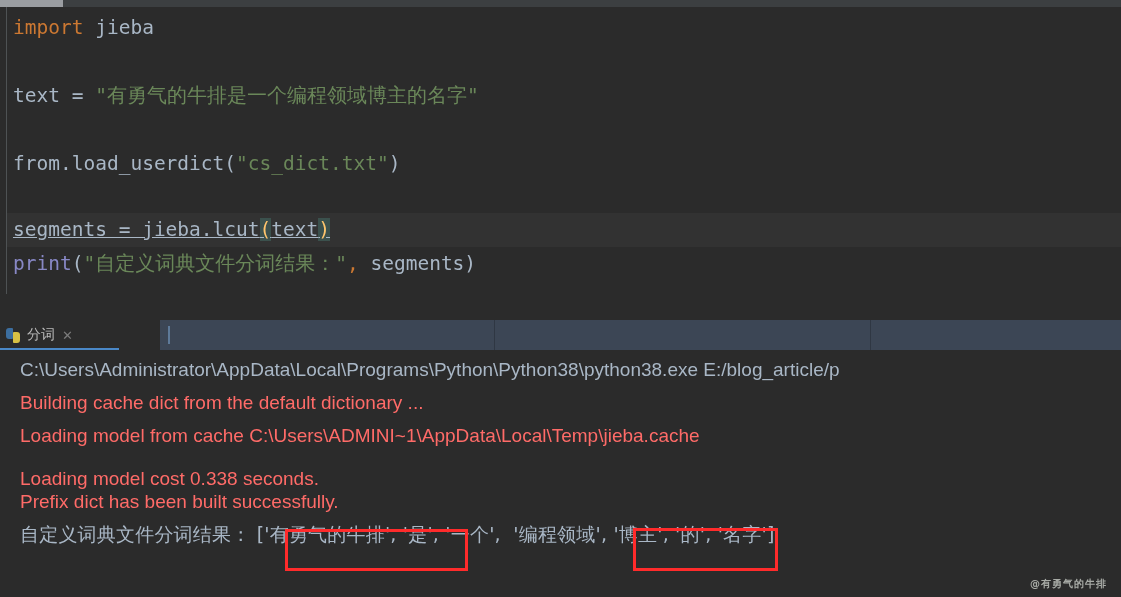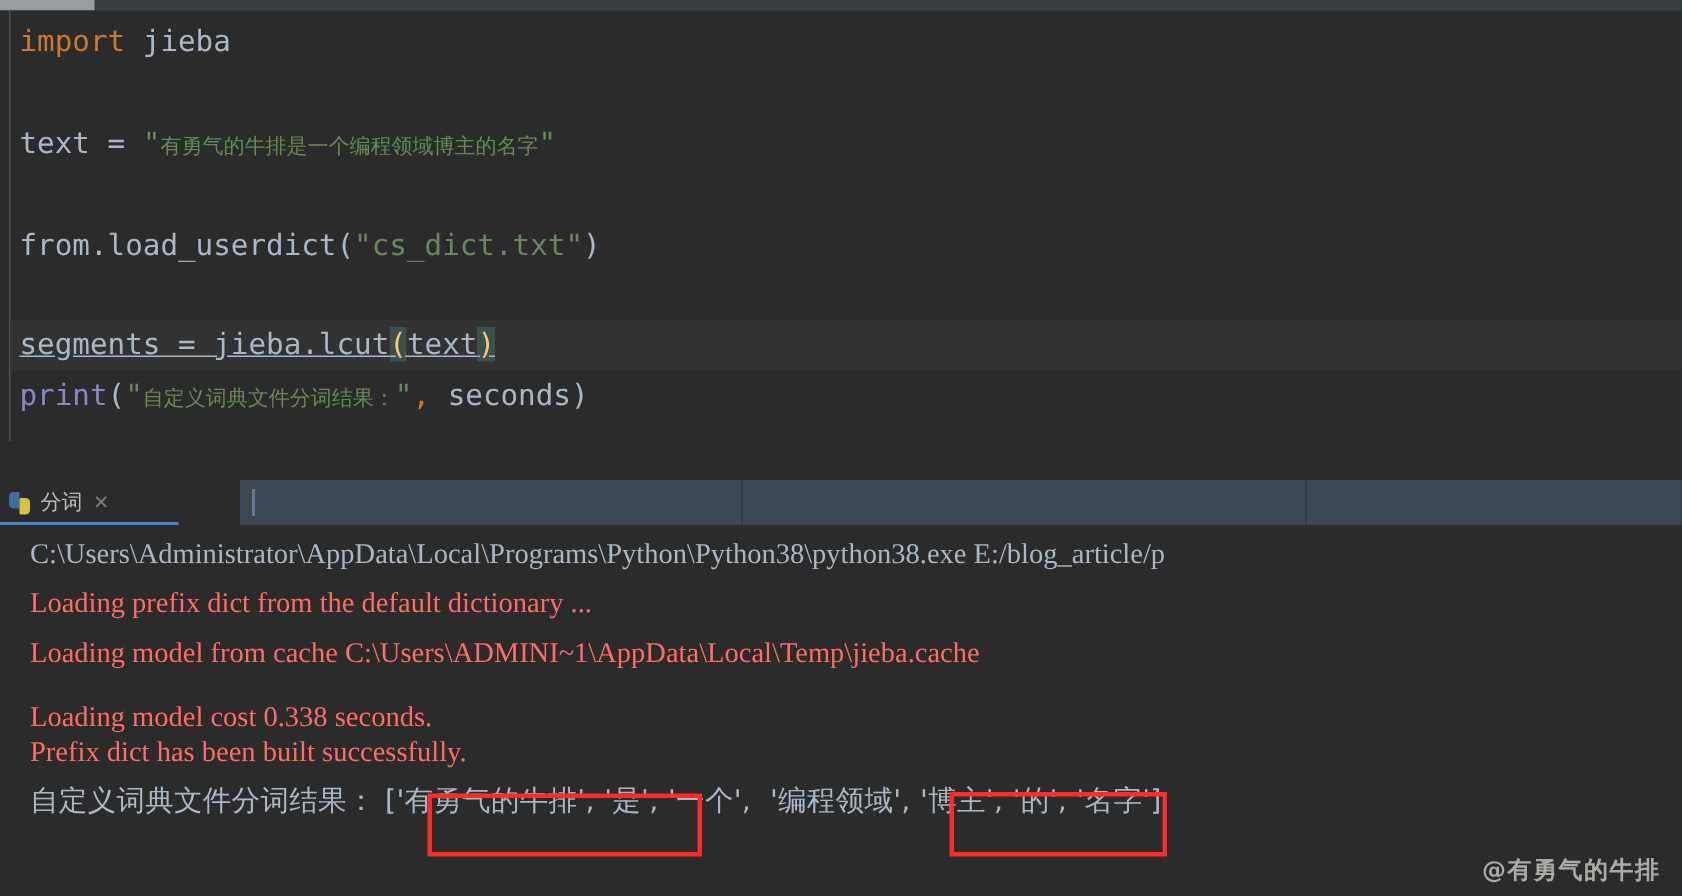--- a/index.html
+++ b/index.html
@@ -11,21 +11,21 @@
     width: 1121px;
     height: 597px;
     overflow: hidden;
     font-family: "DejaVu Sans Mono", "Liberation Mono", monospace;
   }
 
   #app {
     position: relative;
     width: 1121px;
     height: 597px;
-    background: #0c4a6e;
+    background: #0f172a;
   }
 
   
   .top-scrollbar {
     position: absolute;
     left: 0; top: 0;
     width: 1121px;
     height: 7px;
     background: #3c3f41;
   }
@@ -75,21 +75,21 @@
   .str { color: #6a8759; }
   .plain { color: #a9b7c6; }
   .brkt {
     color: #ffc66d;
     background: #3b514d;
   }
   .comma { color: #cc7832; }
   .cn-str {
     font-family: Liberation Mono, monospace;
     color: #6a8759;
-    font-size: 14px;
+    font-size: 20px;
   }
 
   
   .toolwin {
     position: absolute;
     left: 0; top: 320px;
     width: 1121px;
     height: 277px;
     background: #2b2b2b;
   }
@@ -176,21 +176,21 @@
     background: #2b2b2b;
     overflow: hidden;
   }
   .out-line {
     position: absolute;
     left: 20px;
     height: 33px;
     line-height: 33px;
     font-size: 19px;
     white-space: pre;
-    font-family: Liberation Serif, serif;
+    font-family: Liberation Sans, sans-serif;
   }
   .out-line.info { color: #a9b7c6; }
   .out-line.err  { color: #ff6b68; }
   .out-line.res  {
     color: #a9b7c6;
     font-family: "DejaVu Sans", "Liberation Sans", sans-serif;
     letter-spacing: 0.2px;
   }
 
   
@@ -202,21 +202,21 @@
   }
   .redbox-1 { left: 285px; top: 529px; width: 183px; height: 42px; }
   .redbox-2 { left: 633px; top: 528px; width: 145px; height: 43px; }
 
   
   .watermark {
     position: absolute;
     right: 14px;
     bottom: 6px;
     font-family: "DejaVu Sans", "Liberation Sans", sans-serif;
-    font-size: 16px;
+    font-size: 10px;
     font-weight: bold;
     color: #a8aba6;
     letter-spacing: 1px;
   }
 </style>
 </head>
 <body>
 
 <div id="app">
 
@@ -225,21 +225,21 @@
   </div>
 
   <div class="editor">
     <div class="editor-gutter-line"></div>
     <div id="editor-lines">
         <div class="code-line" style="top: 4px;"><span class="kw">import </span><span class="plain">jieba</span></div>
         <div class="code-line" style="top: 72px;"><span class="plain">text = </span><span class="str">"</span><span class="cn-str">有勇气的牛排是一个编程领域博主的名字</span><span class="str">"</span></div>
         <div class="code-line" style="top: 140px;"><span class="plain">from.load_userdict(</span><span class="str">"cs_dict.txt"</span><span class="plain">)</span></div>
         <div class="line-highlight" style="top: 206px;"></div>
         <div class="code-line" style="top: 206px; text-decoration: underline;"><span class="plain">segments = jieba.lcut</span><span class="brkt">(</span><span class="plain">text</span><span class="brkt">)</span></div>
-        <div class="code-line" style="top: 240px;"><span class="kw-print">print</span><span class="plain">(</span><span class="str">"</span><span class="cn-str">自定义词典文件分词结果：</span><span class="str">"</span><span class="comma">,</span><span class="plain"> seconds)</span></div>
+        <div class="code-line" style="top: 240px;"><span class="kw-print">print</span><span class="plain">(</span><span class="str">"</span><span class="cn-str">自定义词典文件分词结果：</span><span class="str">"</span><span class="comma">,</span><span class="plain"> segments)</span></div>
       </div>
   </div>
 
   <div class="toolwin">
 
     <div class="tabbar">
       <div class="tab-div" style="left:494px"></div>
       <div class="tab-div" style="left:870px"></div>
 
       <div class="tabbar-left">
@@ -250,21 +250,21 @@
         <span class="tab-label">分词</span>
         <span class="tab-close">✕</span>
       </div>
       <div class="tab-underline"></div>
       <div class="tab-caret"></div>
     </div>
 
     <div class="console">
       <div id="console-lines">
           <div class="out-line info" style="top: 3px;">C:\Users\Administrator\AppData\Local\Programs\Python\Python38\python38.exe E:/blog_article/p</div>
-          <div class="out-line err" style="top: 36px;">Loading prefix dict from the default dictionary ...</div>
+          <div class="out-line err" style="top: 36px;">Building cache dict from the default dictionary ...</div>
           <div class="out-line err" style="top: 69px;">Loading model from cache C:\Users\ADMINI~1\AppData\Local\Temp\jieba.cache</div>
           <div class="out-line err" style="top: 112px;">Loading model cost 0.338 seconds.</div>
           <div class="out-line err" style="top: 135px;">Prefix dict has been built successfully.</div>
           <div class="out-line res" style="top: 168px;">自定义词典文件分词结果： ['有勇气的牛排', '是', '一个',  '编程领域', '博主', '的', '名字']</div>
         </div>
     </div>
   </div>
 
   <div class="redbox redbox-1"></div>
   <div class="redbox redbox-2"></div>

